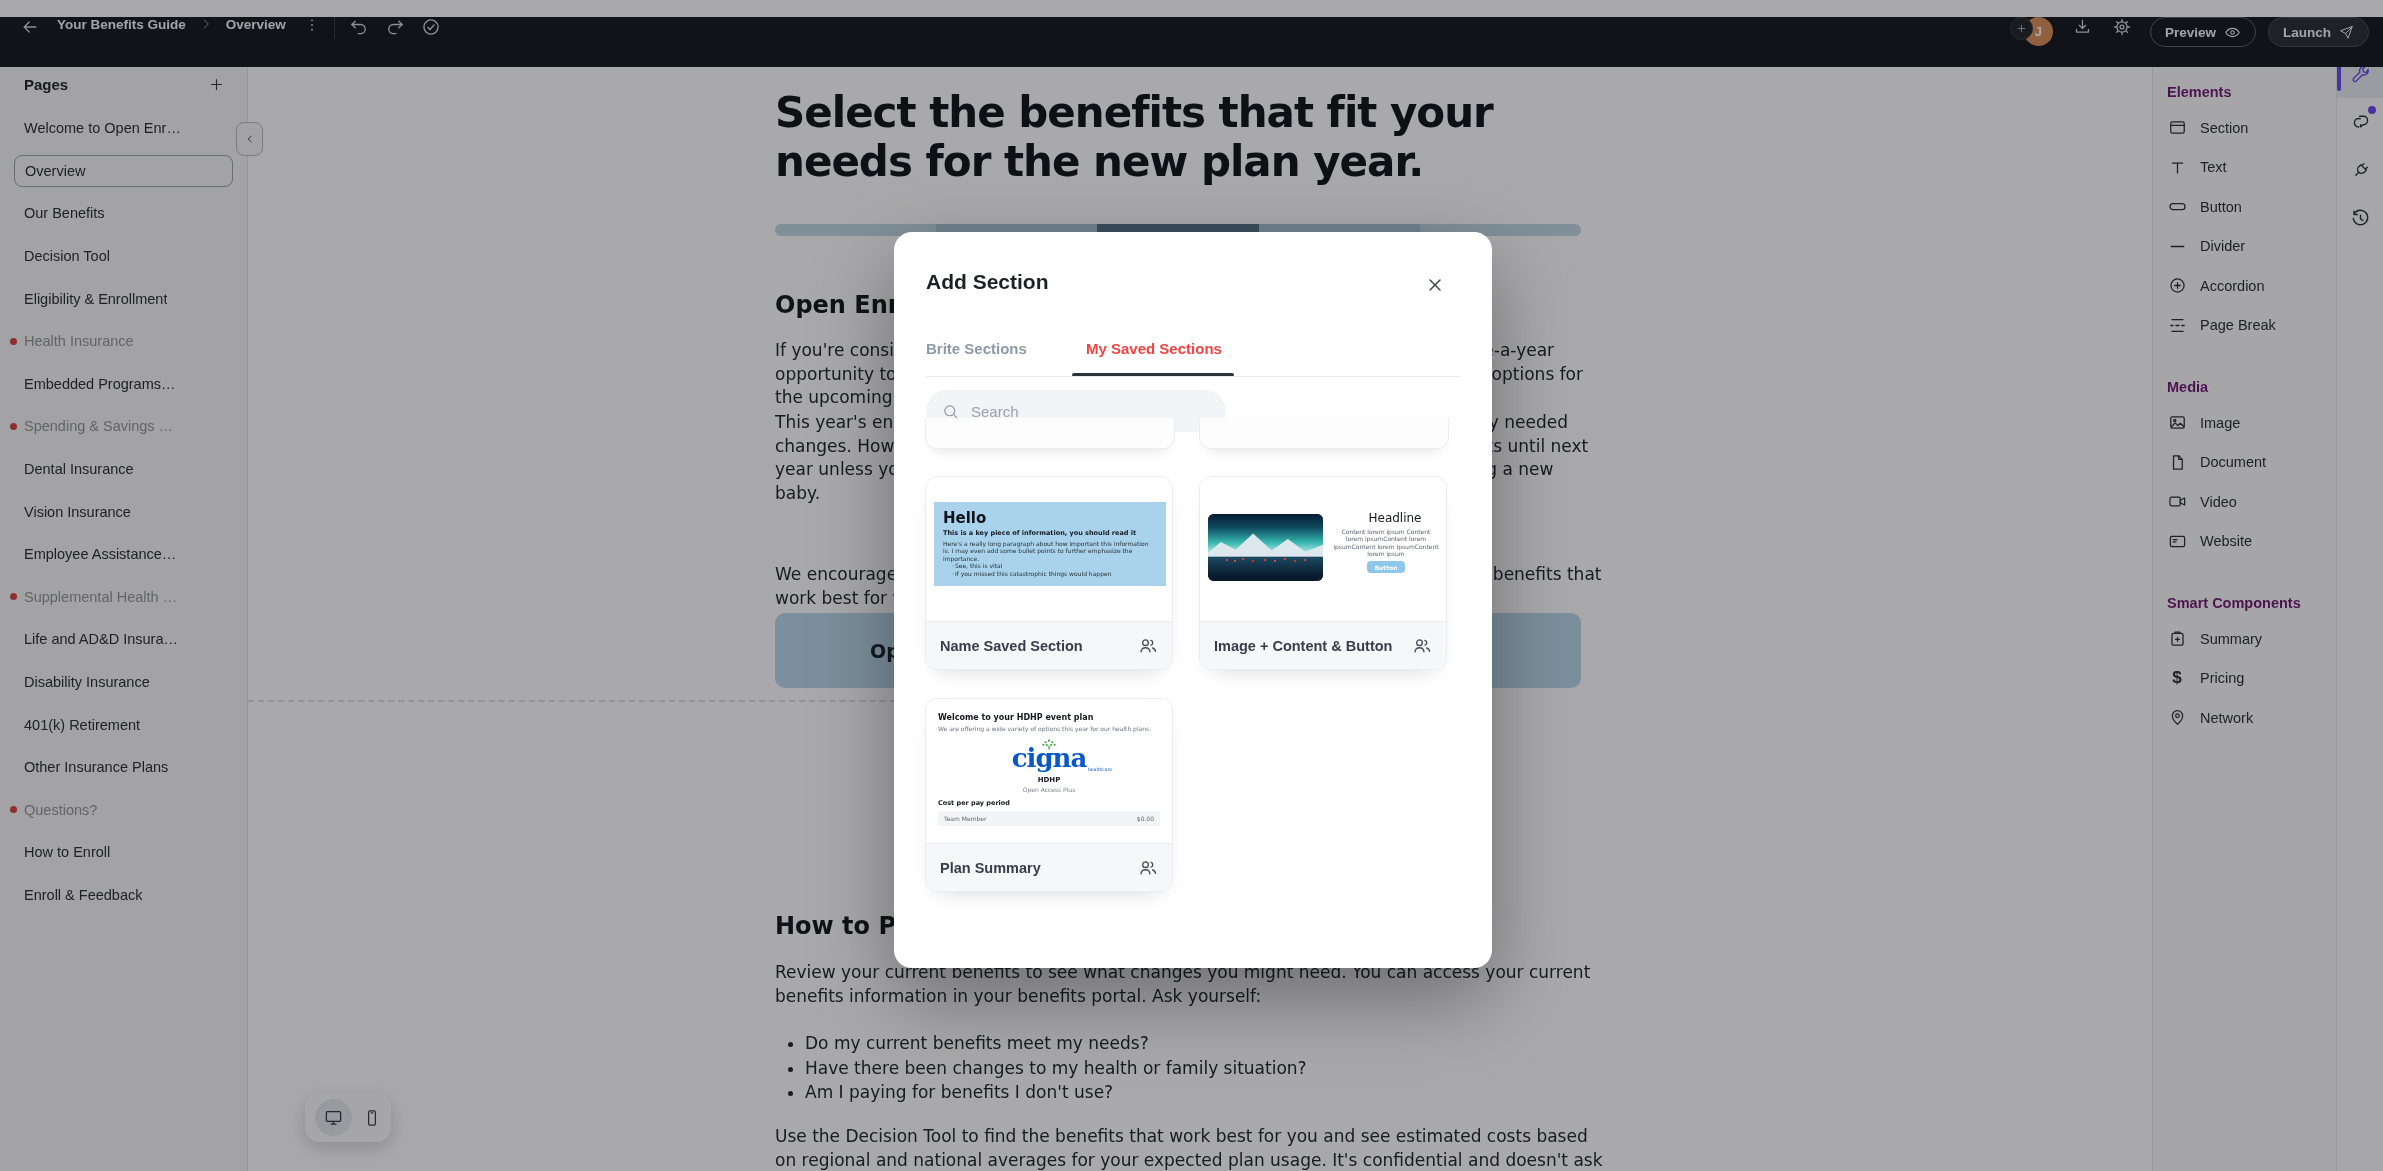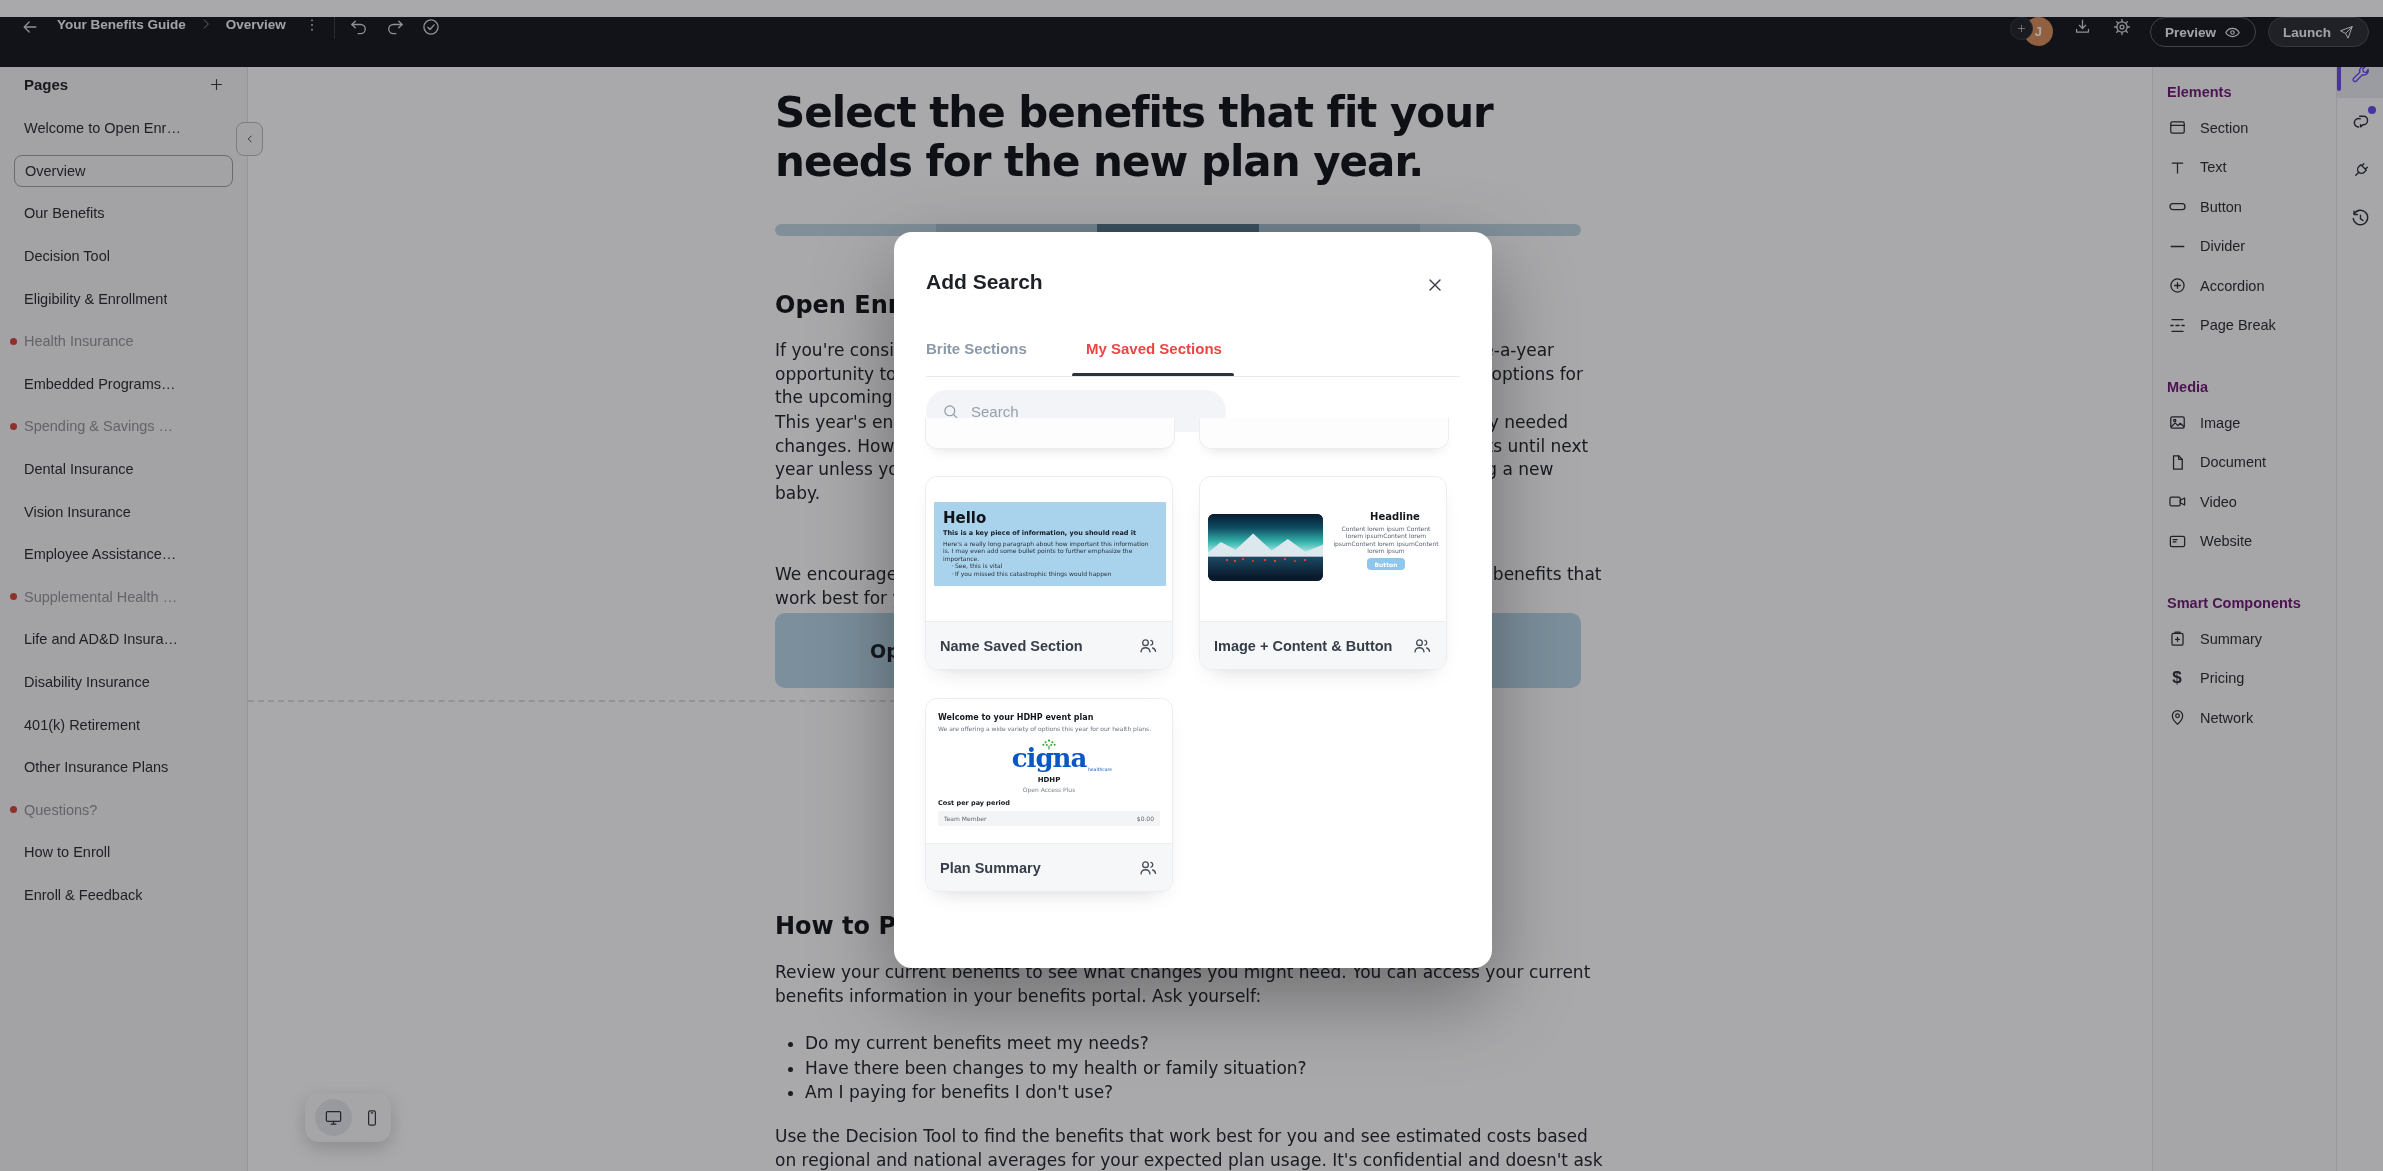--- a/index.html
+++ b/index.html
@@ -94,21 +94,21 @@
   #helloBox .bl{font-size:6px;line-height:7.5px;color:#2a2f36;margin-left:9px;}
   #helloBox .bl:before{content:"·";margin-right:1px;}
 
   
   #imgThumb{position:absolute;left:8px;top:37px;width:115px;height:67px;border-radius:6px;overflow:hidden;background:#0a1a30;}
   #imgThumb .sky{position:absolute;left:0;top:0;right:0;height:60%;background:linear-gradient(180deg,#071c33 0%,#0f4d62 35%,#35b3ab 70%,#bfeeee 100%);}
   #imgThumb .mtn{position:absolute;left:-4%;right:-4%;top:26%;height:38%;background:#dce8ee;clip-path:polygon(0 100%,14% 42%,26% 72%,40% 8%,55% 75%,68% 30%,82% 80%,100% 45%,100% 100%);}
   #imgThumb .water{position:absolute;left:0;right:0;bottom:0;height:36%;background:linear-gradient(180deg,#1c4a63 0%,#0a1a2e 80%);}
   #imgThumb .village{position:absolute;left:18px;bottom:20px;width:2px;height:2px;background:#d8432f;box-shadow:8px 1px #c9502c,16px -1px #d8432f,26px 1px #b8401f,38px 0 #d8432f,48px 1px #c9502c,58px -1px #d8432f,68px 1px #b8401f,78px 0 #d8432f;}
   #imgCol{position:absolute;left:132px;right:6px;top:34px;height:76px;display:flex;flex-direction:column;align-items:center;text-align:center;font-family:"DejaVu Sans",sans-serif;}
-  #imgCol .h{font-size:10px;font-weight:700;color:#14181e;padding-left:18px;}
+  #imgCol .h{font-size:12px;font-weight:400;color:#14181e;padding-left:18px;}
   #imgCol .c{font-size:6px;line-height:7.3px;color:#596270;margin-top:3px;}
   #imgCol .btn{margin-top:4px;background:#8fc6ec;color:#fff;font-size:6px;font-weight:700;padding:2.5px 8px;border-radius:4px;}
 
   
   #planPrev{position:absolute;inset:0;padding:14px 12px 0 12px;box-sizing:border-box;font-family:"DejaVu Sans",sans-serif;}
   #planPrev .h{font-size:8px;font-weight:800;color:#14181e;}
   #planPrev .s{font-size:6px;color:#6a7280;margin-top:3px;}
   #planPrev .logo{display:flex;flex-direction:column;align-items:center;margin-top:7px;}
   #planPrev .cigna{font-size:26px;line-height:17px;font-weight:800;letter-spacing:-1px;color:#0a58c8;font-family:"DejaVu Serif",serif;}
   #planPrev .hc{font-size:4.5px;color:#0a58c8;align-self:flex-end;margin-right:48px;}
@@ -485,21 +485,21 @@
             <path d="M4.6 3.6v3.9h3.9"></path>
             <path d="M12 8.2v4.3l2.8 1.7"></path>
           </svg>
         </span>
     </div>
   </div>
 
   <div id="overlay"></div>
 
   <div id="modal">
-    <div id="mTitle">Add Search</div>
+    <div id="mTitle">Add Section</div>
     <button id="mClose">
         <svg width="20" height="20" viewBox="0 0 24 24" fill="none" stroke="currentColor" stroke-width="1.7" stroke-linecap="round">
           <path d="M6 6l12 12M18 6L6 18"></path>
         </svg>
       </button>
 
     <span class="mtab" id="tab1">Brite Sections</span>
     <span class="mtab" id="tab2">My Saved Sections</span>
     <div id="tabUnderline"></div>
     <div id="tabDivider"></div>

